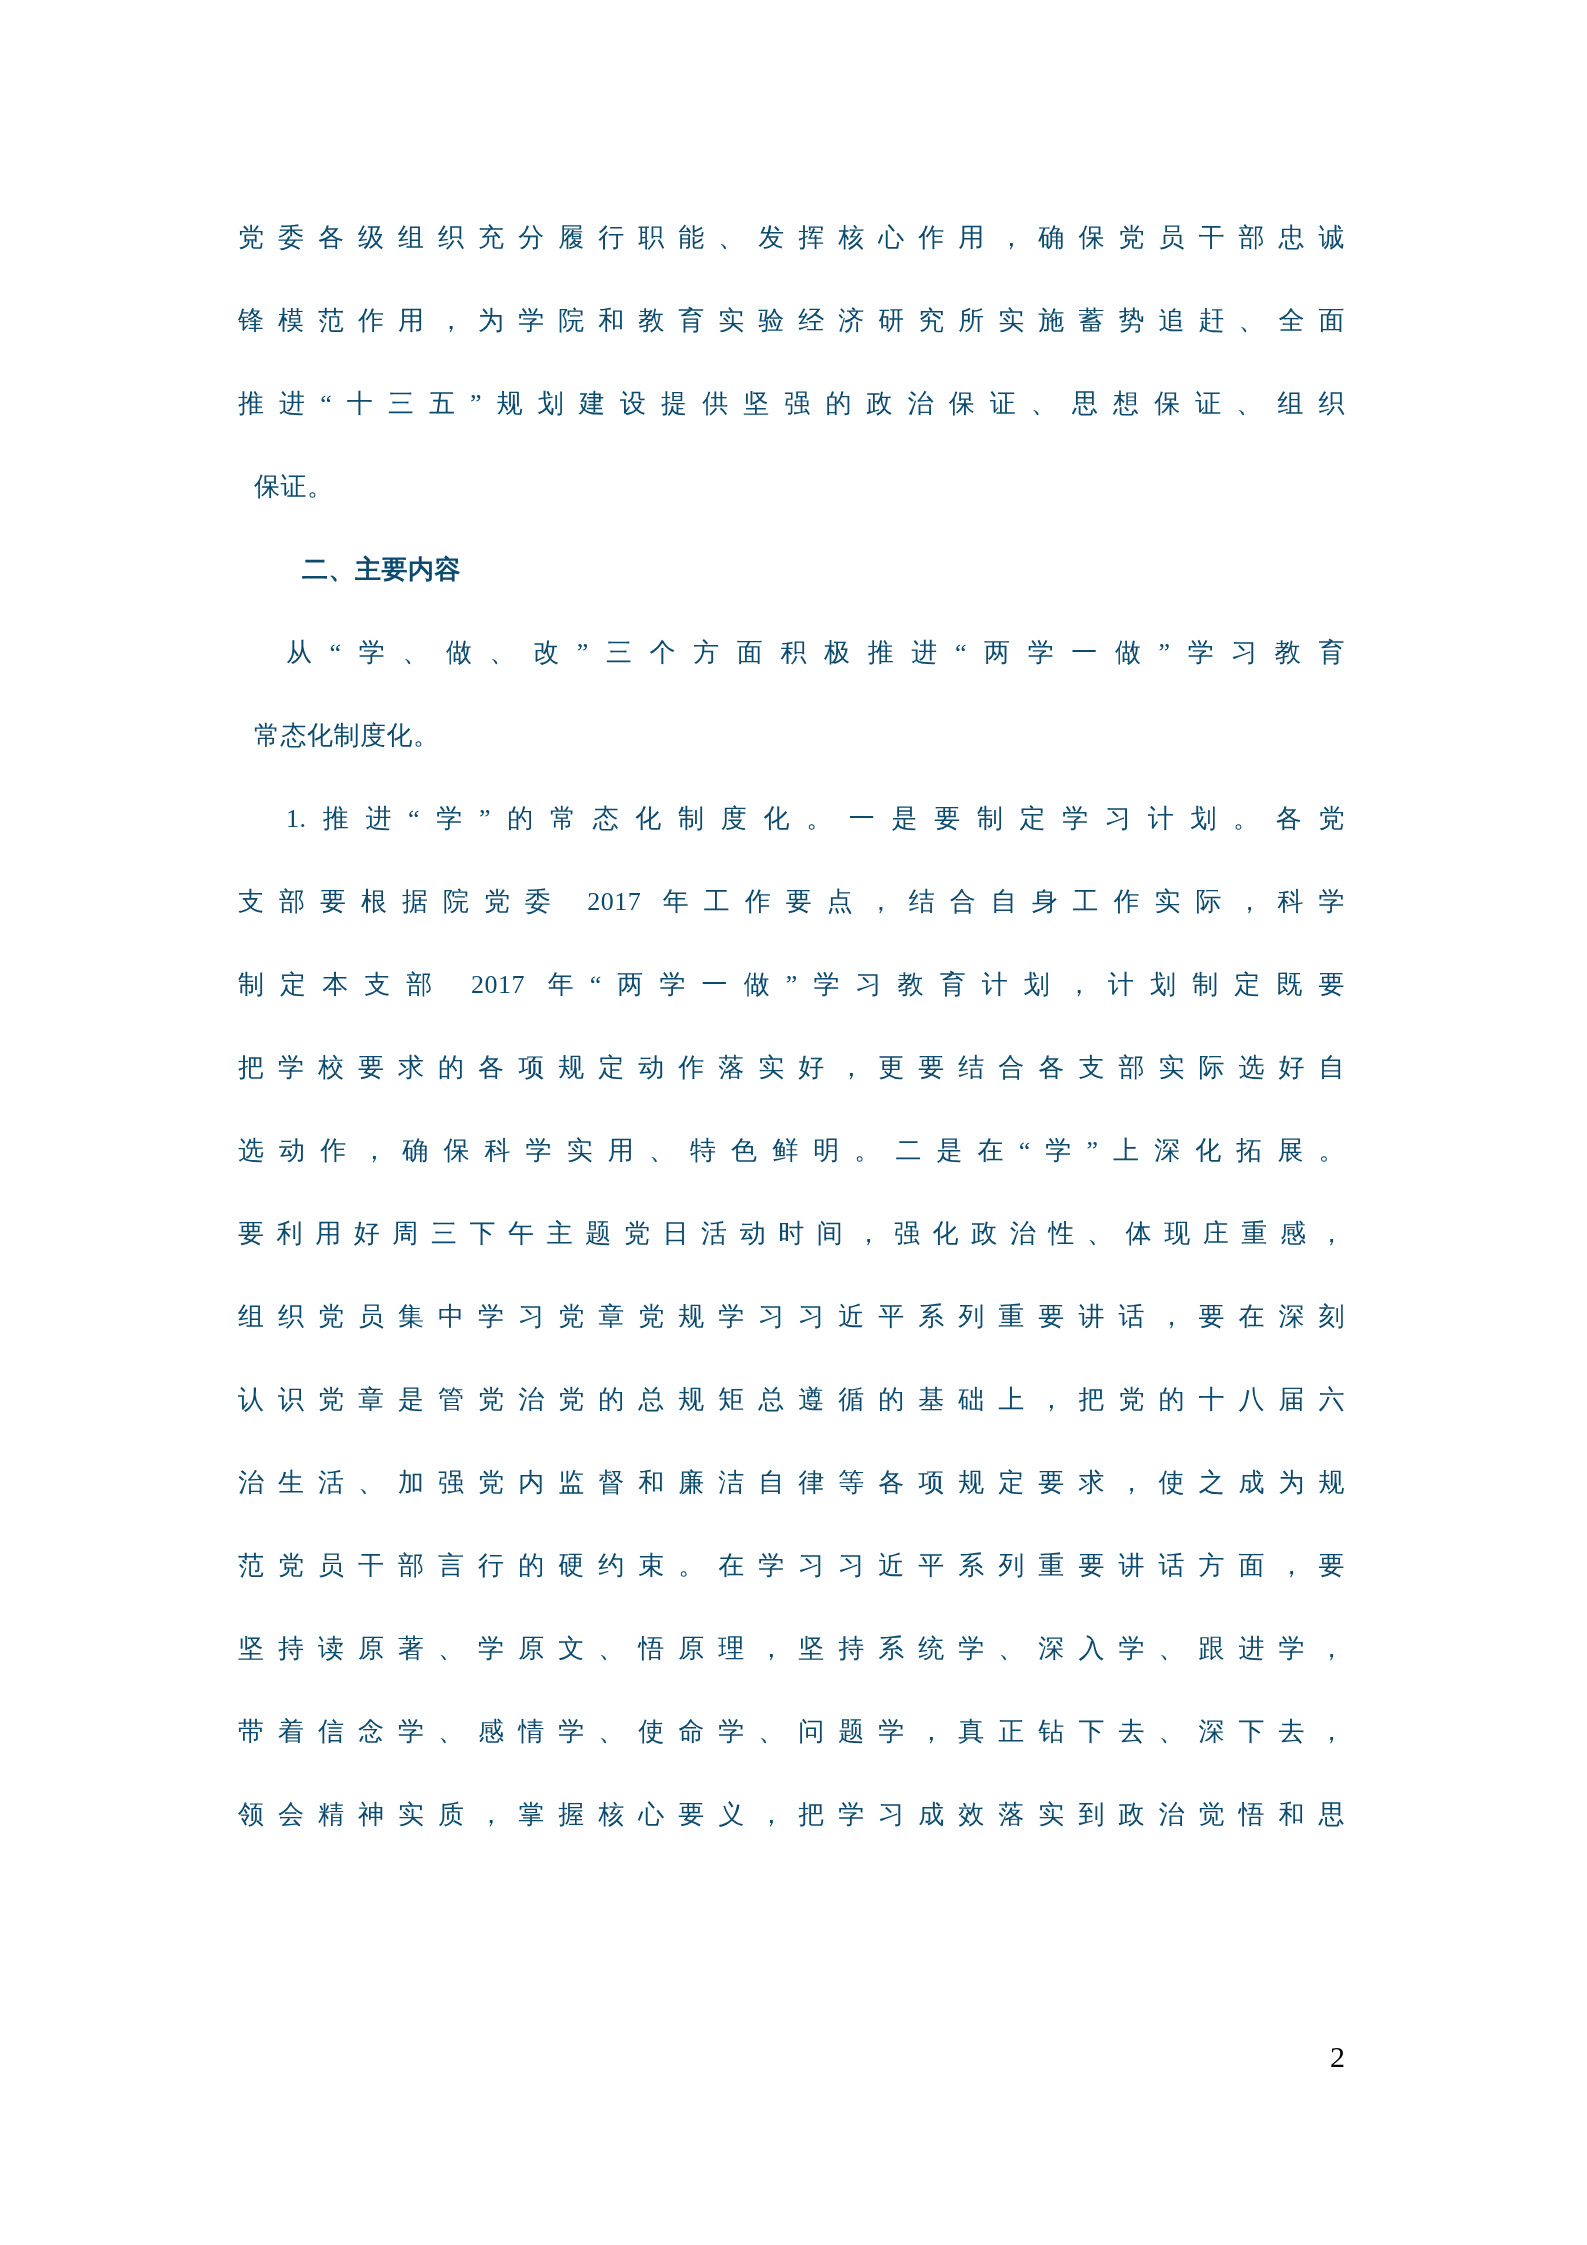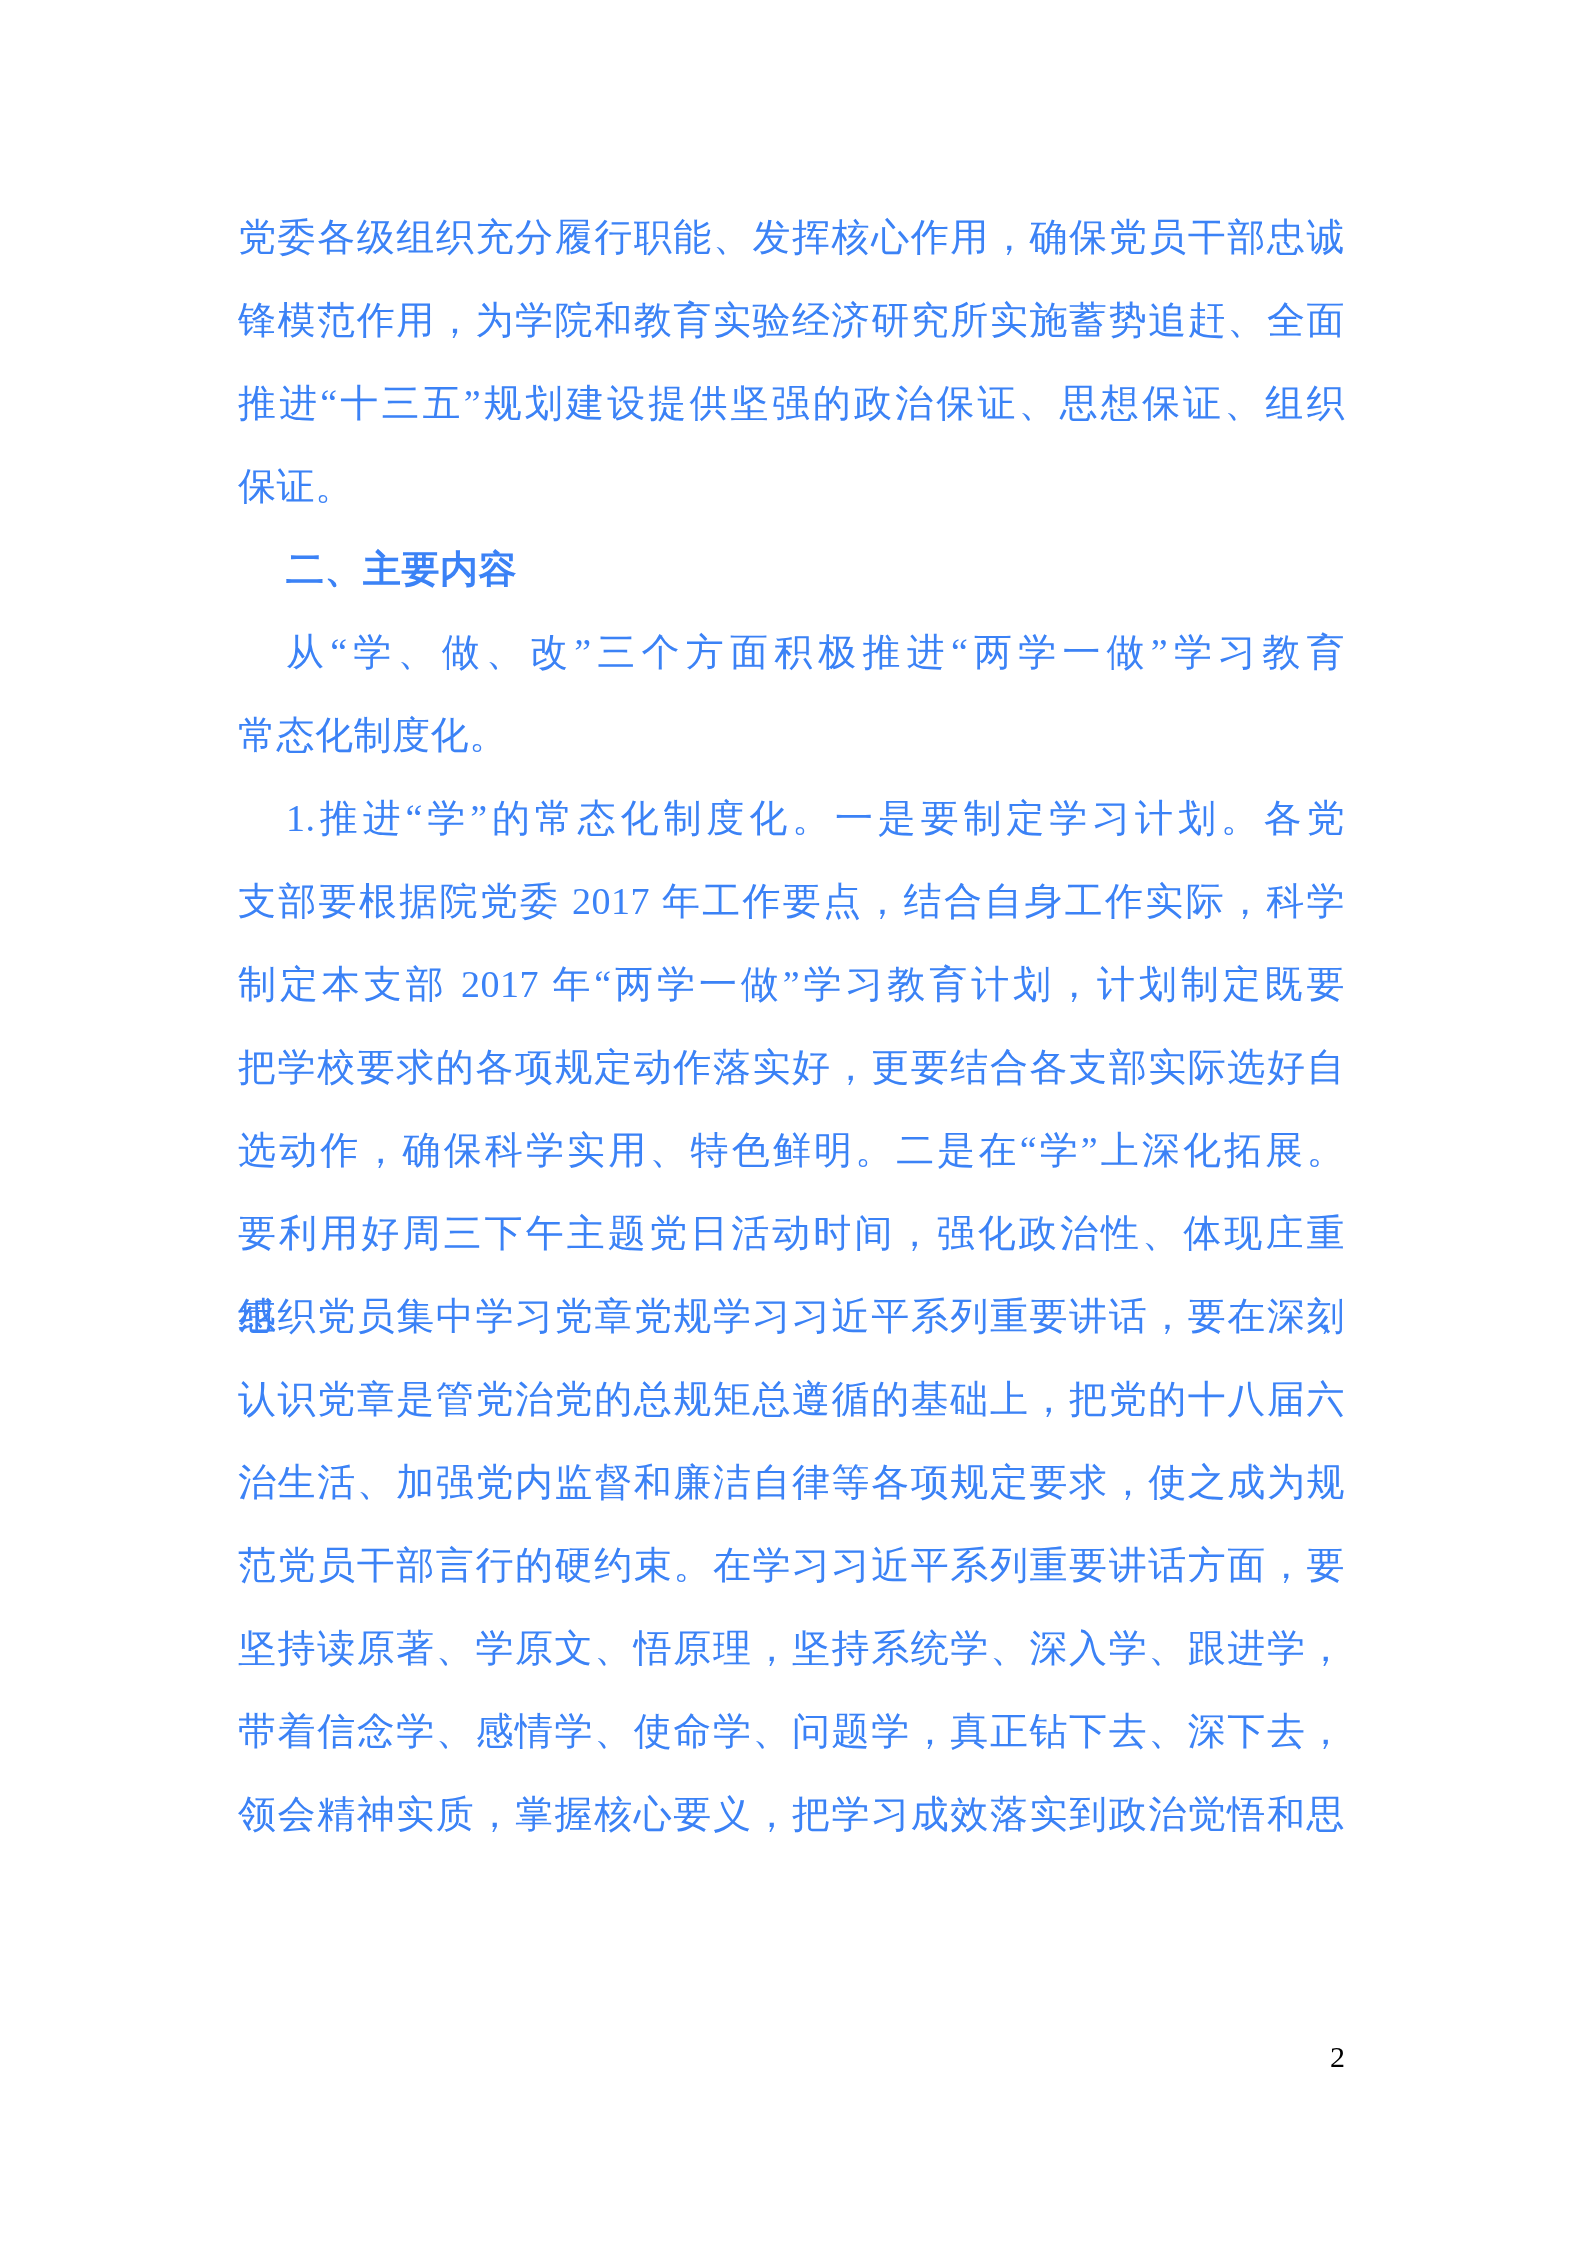--- a/index.html
+++ b/index.html
@@ -16,31 +16,32 @@
     font-family: "Liberation Serif", "DejaVu Serif", serif;
     color: #000000;
   }
   .content {
     position: absolute;
     left: 238px;
     top: 196px;
     width: 1107px;
   }
   .line {
-    font-size: 38px;
+    font-size: 26px;
     line-height: 83px;
     height: 83px;
-    color: #3b82f6;
+    color: #0c4a6e;
     text-align: justify;
     text-align-last: justify;
     letter-spacing: 0.5px;
   }
   .line.left {
     text-align: center;
     text-align-last: left;
+    margin-left: 16px;
   }
   .line.indent {
     padding-left: 48px;
   }
   .line.bold {
     font-weight: 700;
   }
   .page-number {
     position: absolute;
     left: 238px;

